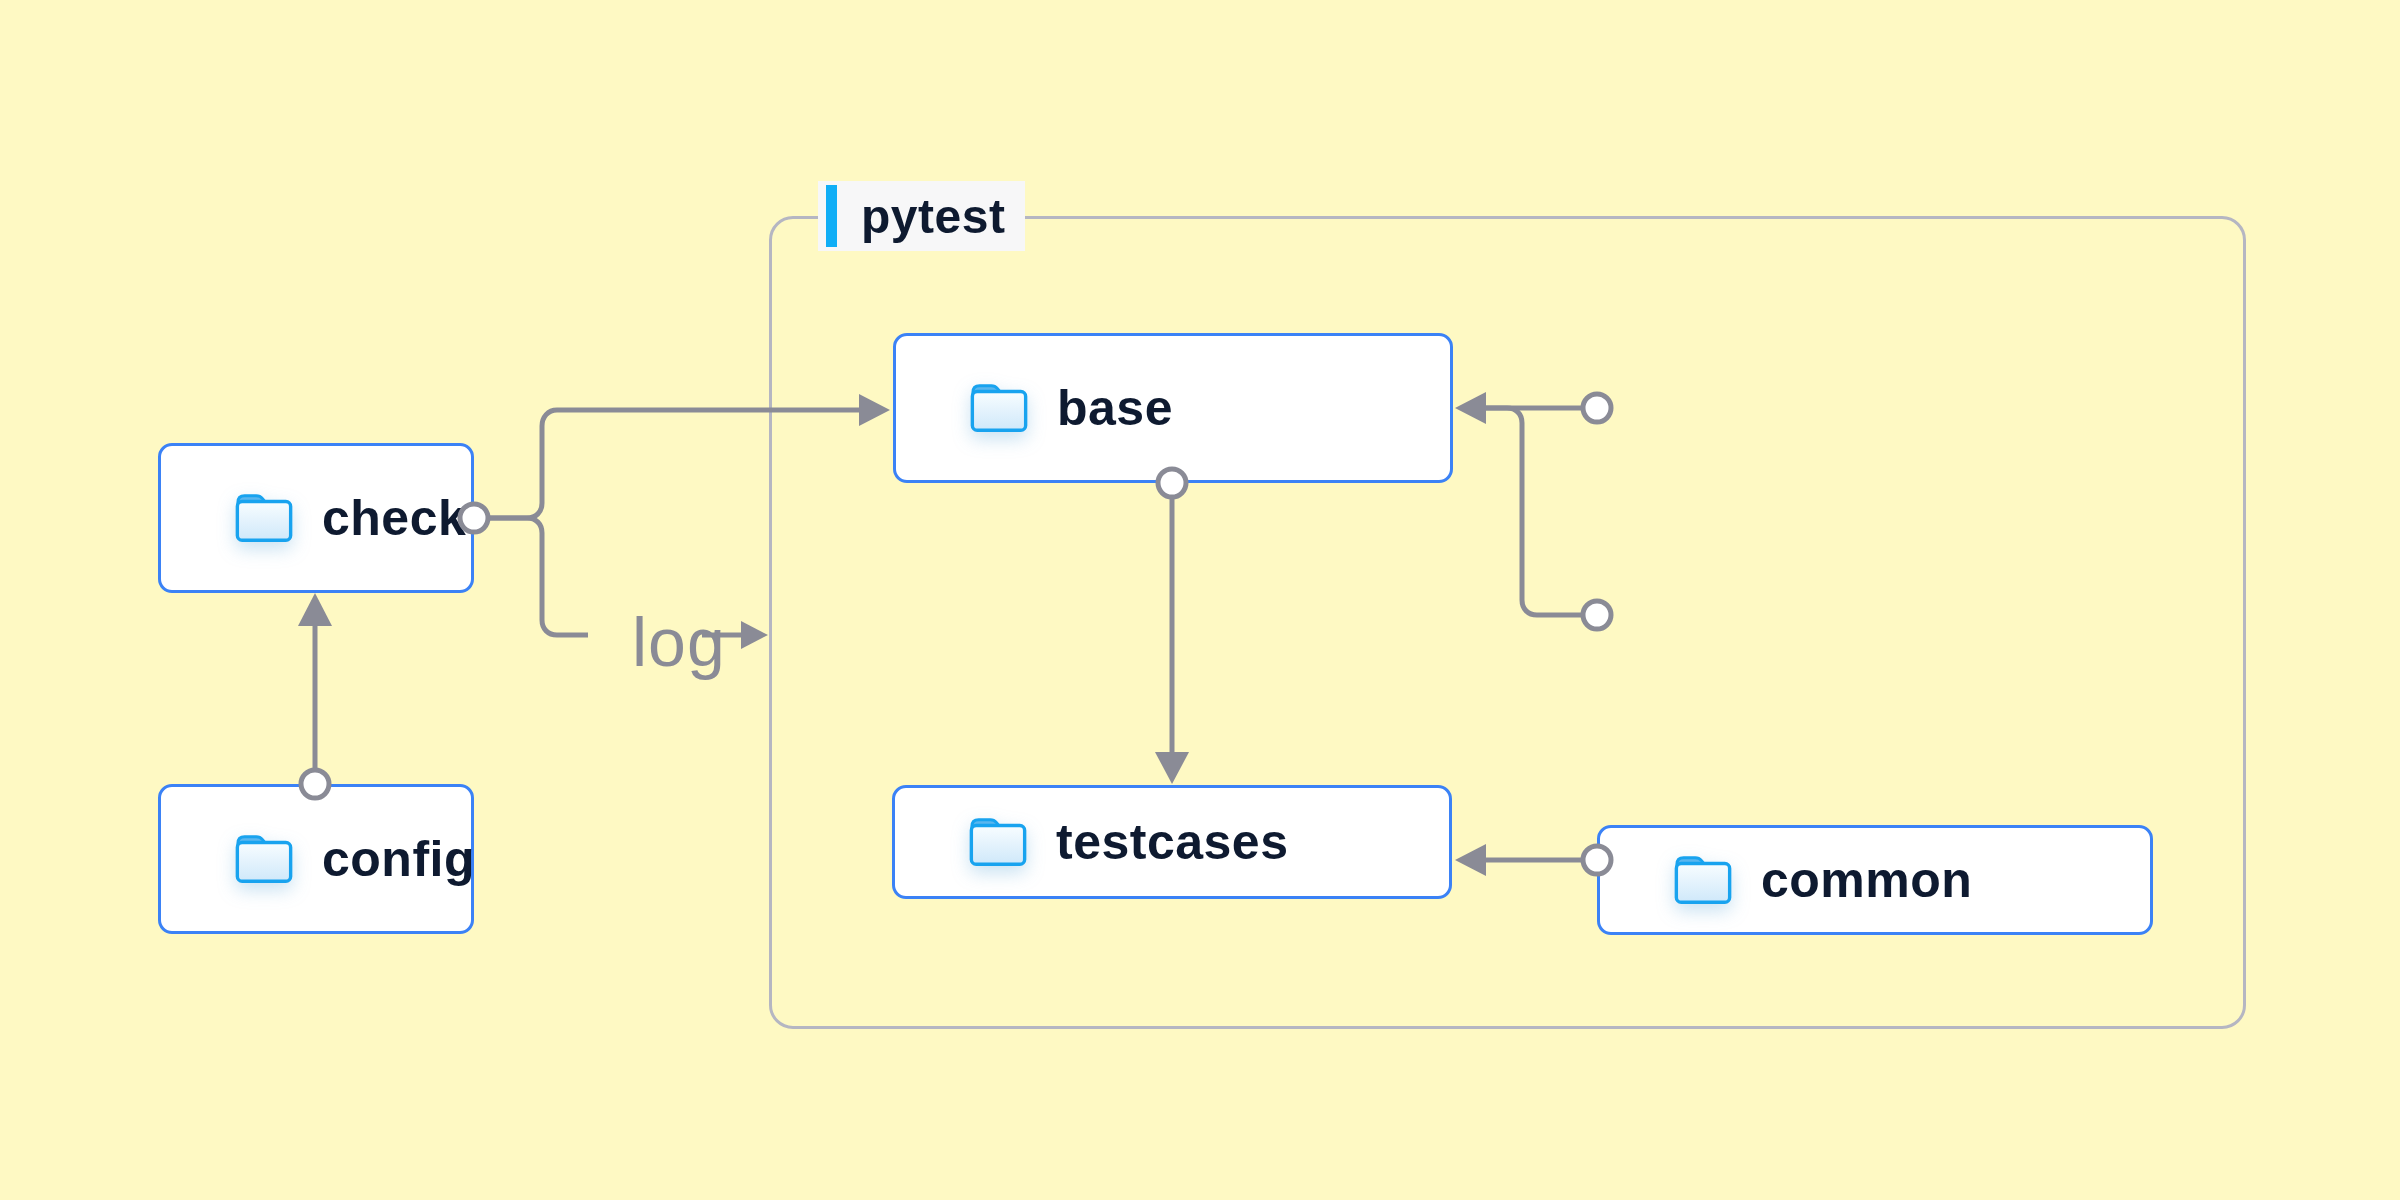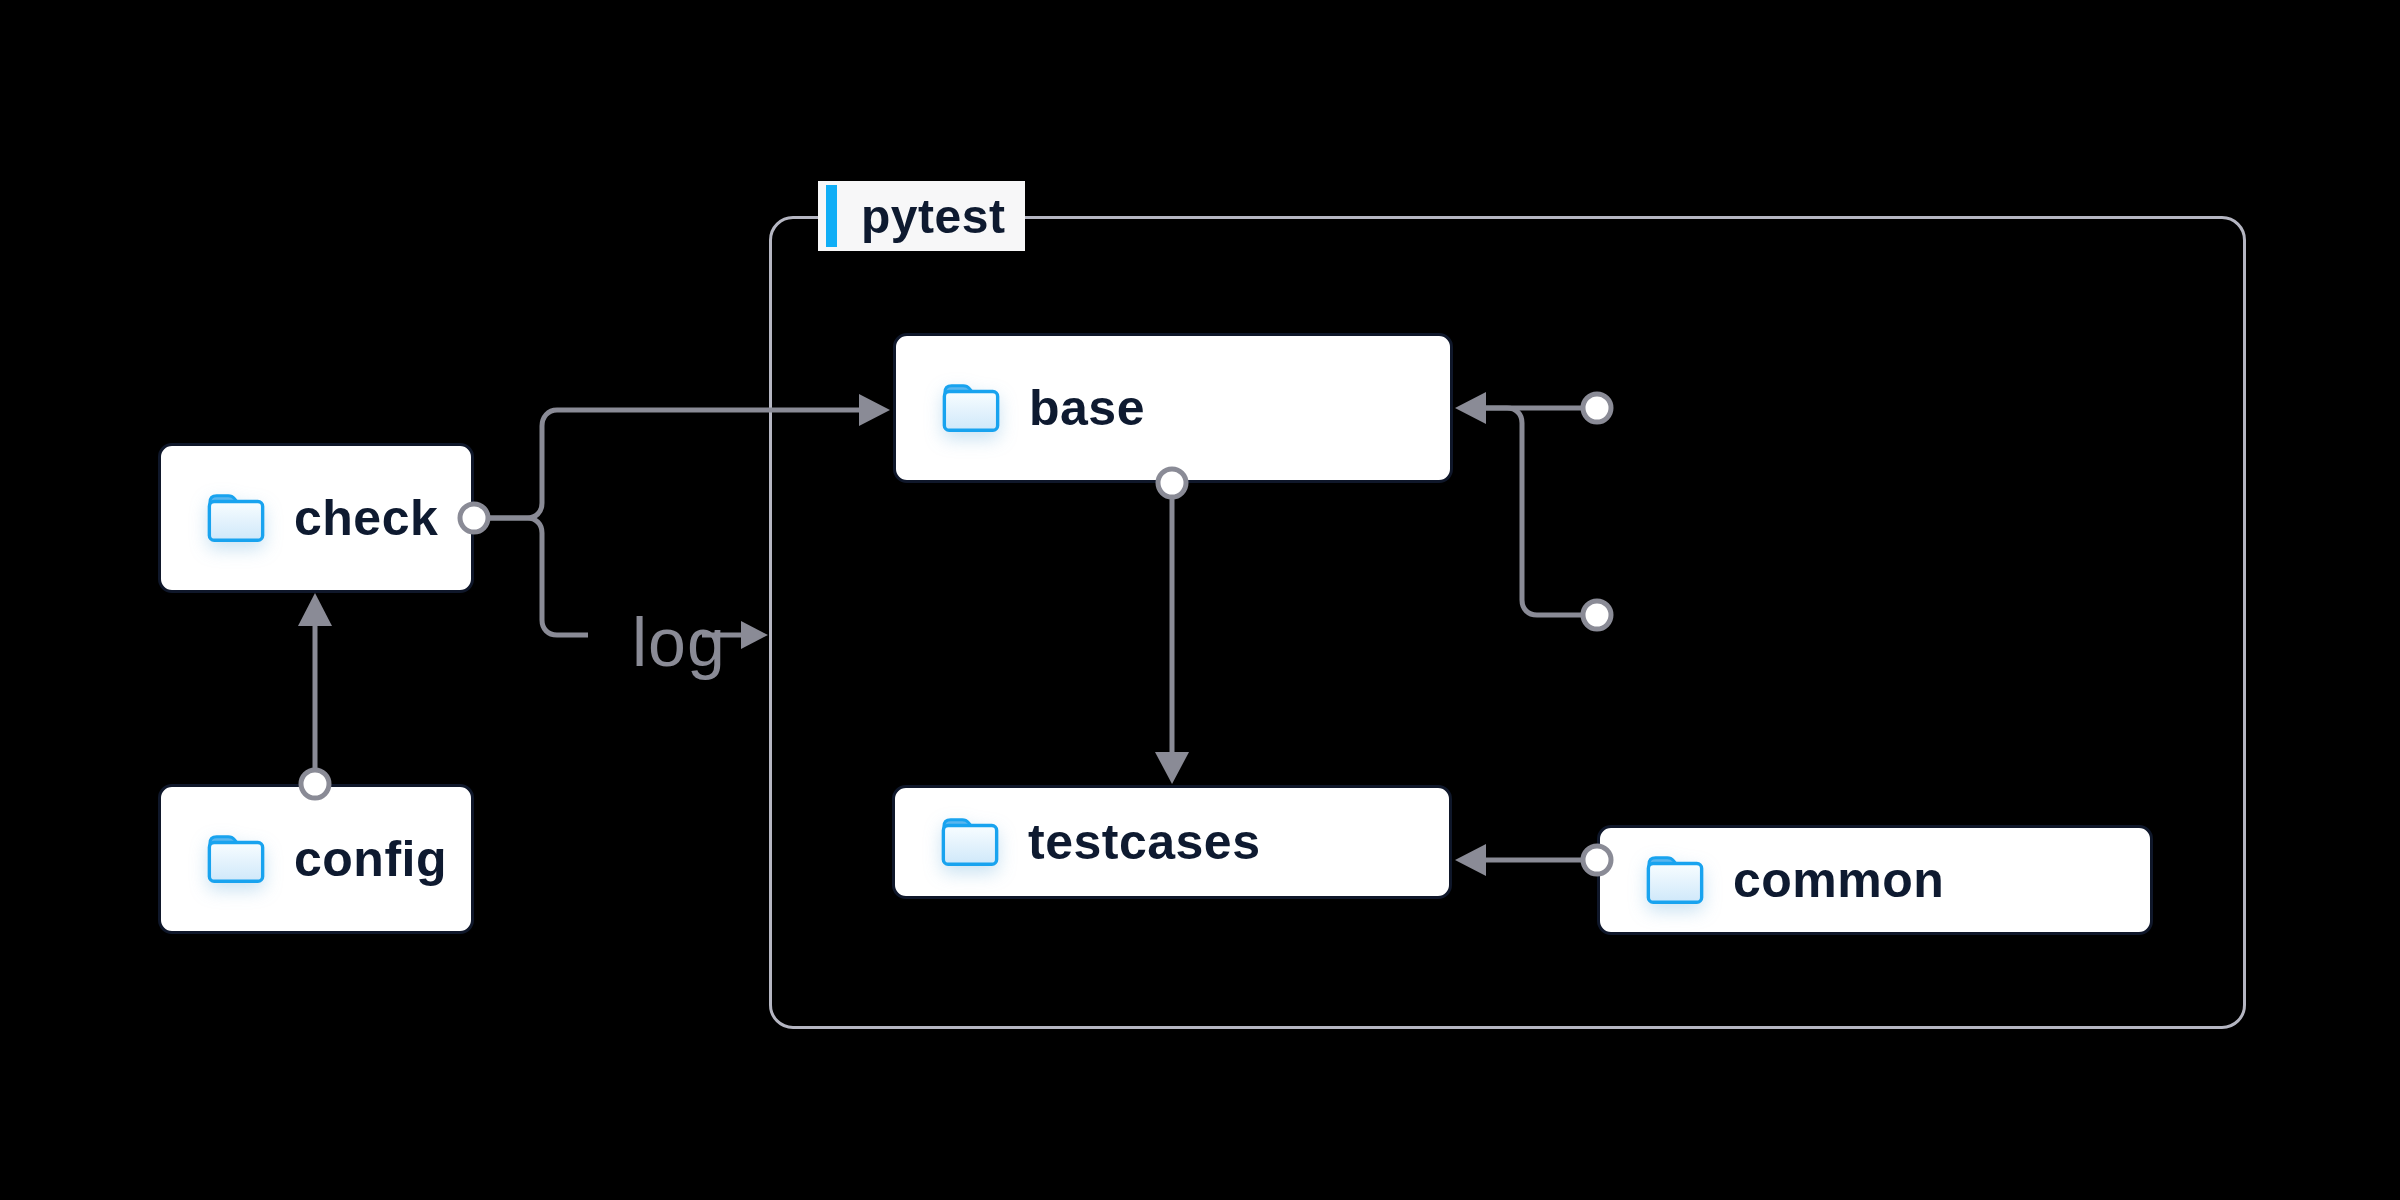--- a/index.html
+++ b/index.html
@@ -1,34 +1,34 @@
 <!DOCTYPE html>
 <html><head>
 <meta charset="utf-8">
 <style>
   html,body{margin:0;padding:0;background:#f7f7f8;}
   .stage{
-    position:relative;width:2400px;height:1200px;background:#000000;overflow:hidden;
+    position:relative;width:2400px;height:1200px;background:#fef9c3;overflow:hidden;
     font-family:"Liberation Sans","DejaVu Sans",sans-serif;
   }
   
   .group{
     position:absolute;left:769px;top:216px;width:1477px;height:813px;
     border:3px solid #b5b6c2;border-radius:24px;background:transparent;box-sizing:border-box;
   }
   .gl{
     position:absolute;left:818px;top:181px;height:70px;
     display:flex;align-items:center;background:#f7f7f8;padding:0 20px 0 8px;z-index:3;
   }
   .gl .bar{width:11px;height:62px;background:#10aef6;margin-right:24px;}
   .gl .gltext{font-size:48px;font-weight:700;color:#0e1a30;letter-spacing:.5px;}
   
   .node{
-    position:absolute;background:#ffffff;border:3px solid #0f172a;border-radius:14px;
-    box-sizing:border-box;display:flex;align-items:center;padding-left:44px;z-index:2;
+    position:absolute;background:#ffffff;border:3px solid #3b82f6;border-radius:14px;
+    box-sizing:border-box;display:flex;align-items:center;padding-left:72px;z-index:2;
   }
   .node .nlabel{font-size:50px;font-weight:700;color:#0e1a30;margin-left:27px;letter-spacing:.5px;}
   .folder{width:62px;height:56px;flex:none;filter:drop-shadow(0 7px 9px rgba(62,150,210,.28));}
   
   .wires{position:absolute;left:0;top:0;width:2400px;height:1200px;z-index:4;pointer-events:none;}
   .wires path{stroke:#8a8b96;stroke-width:5;fill:none;}
   .wires circle{fill:#ffffff;stroke:#8a8b96;stroke-width:5;}
   .wires polygon{fill:#8a8b96;stroke:none;}
   .edge-label{
     position:absolute;left:632px;top:603px;z-index:4;

